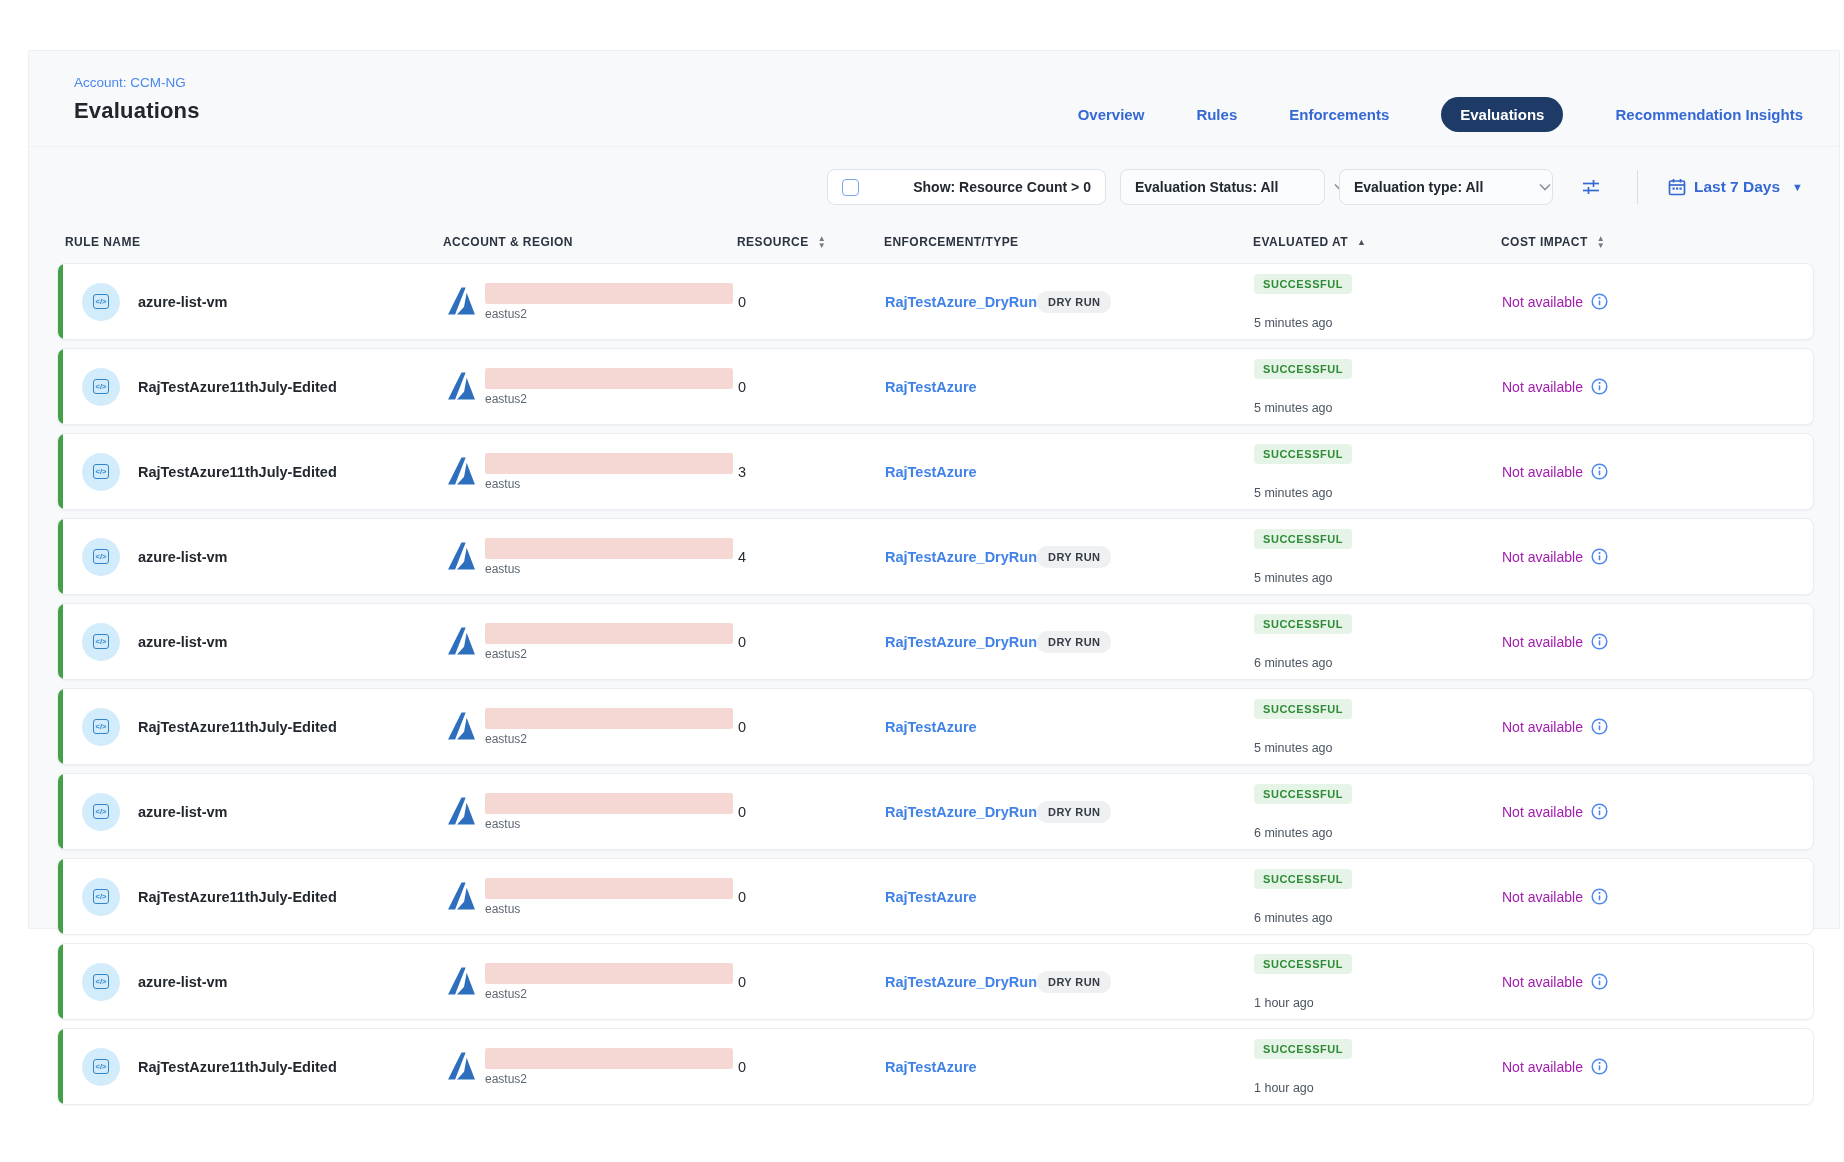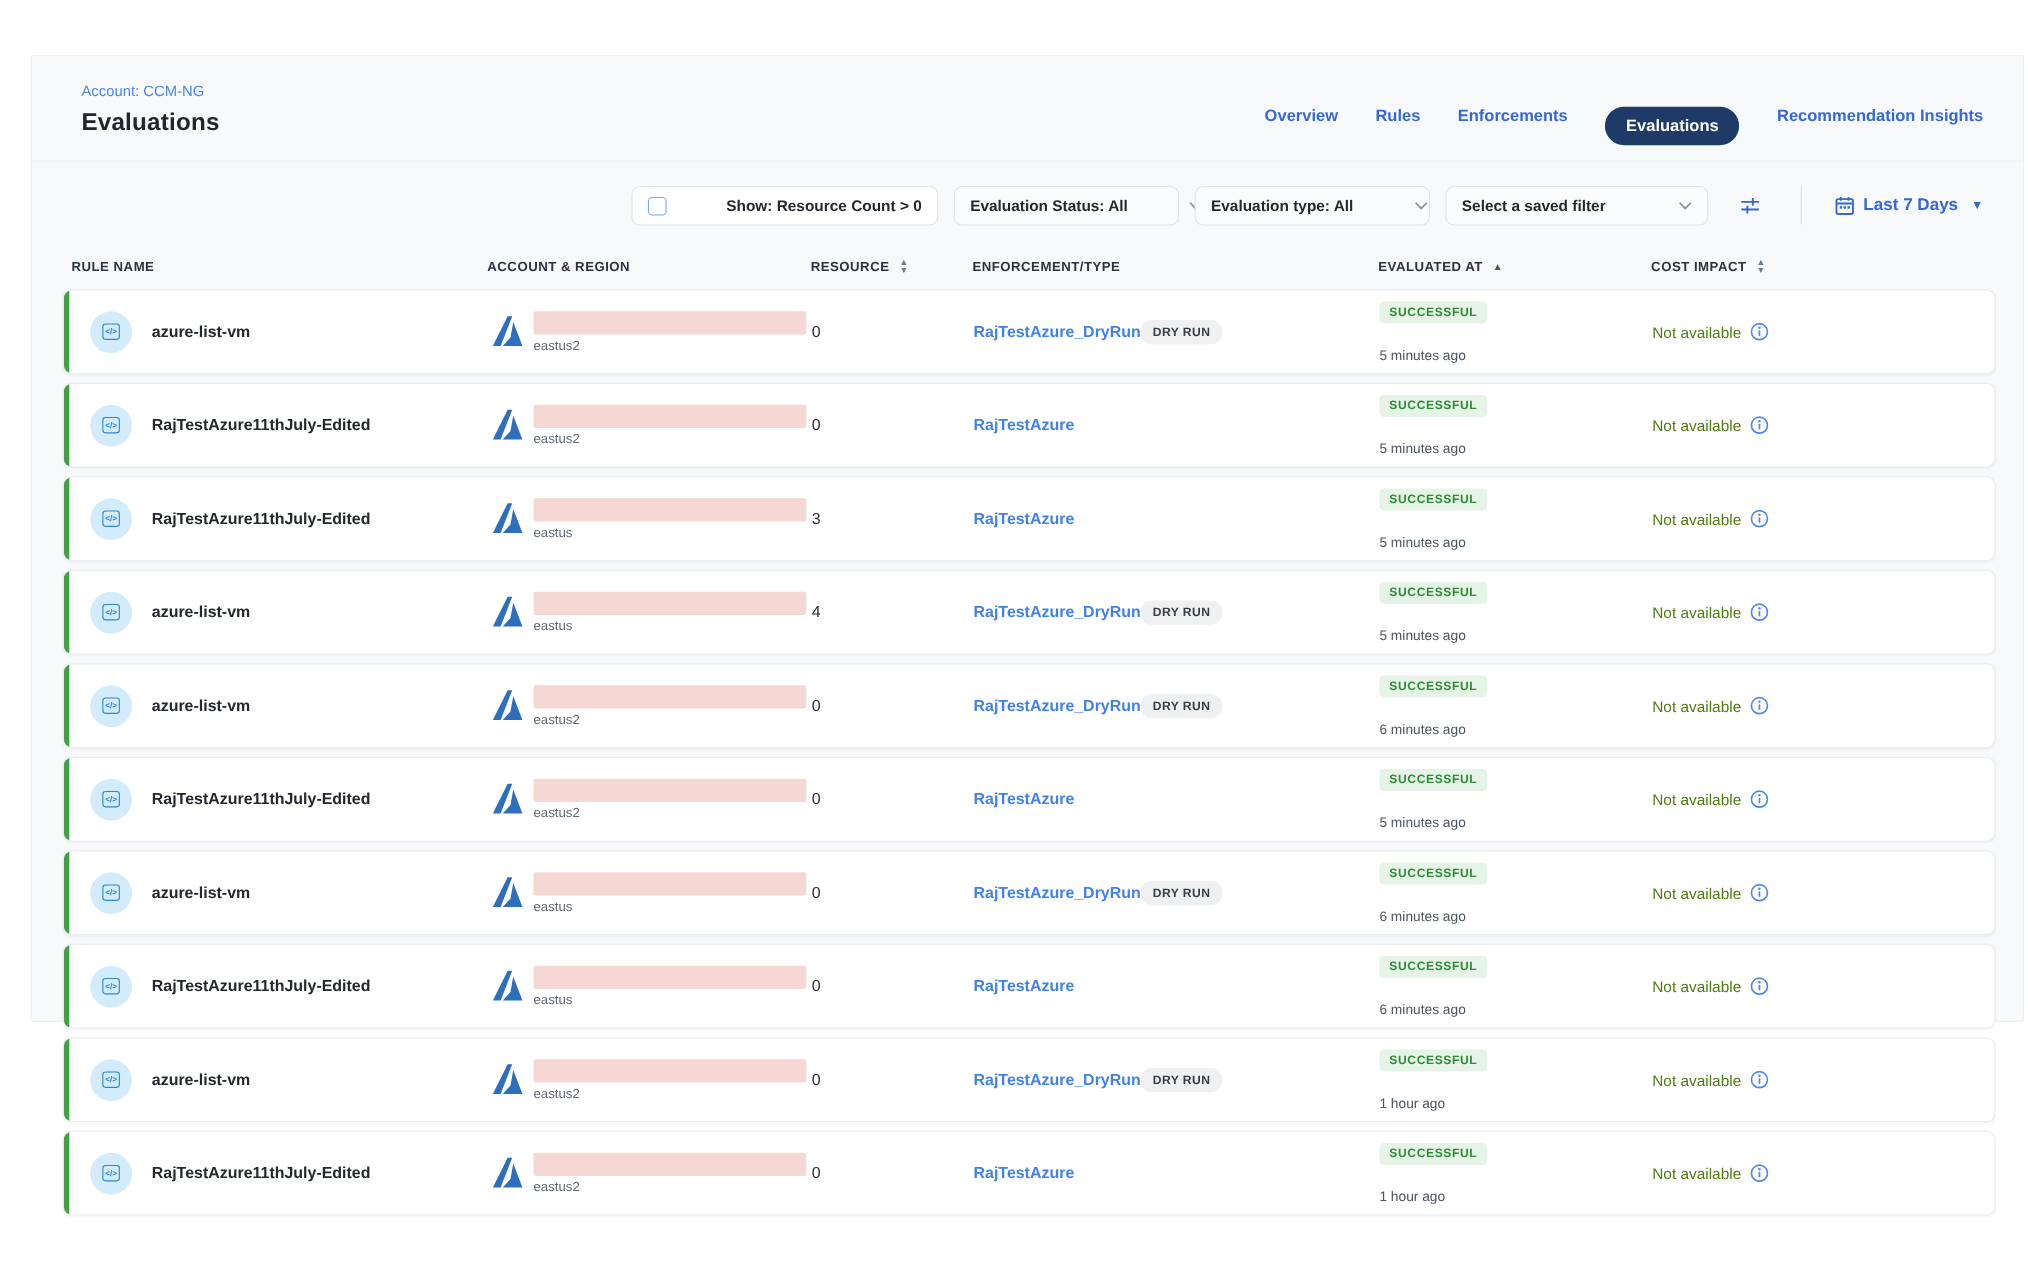--- a/index.html
+++ b/index.html
@@ -7,21 +7,21 @@
     font-family:"Liberation Sans","DejaVu Sans",sans-serif; }
 
   .panel { position:absolute; left:28px; top:50px; width:1812px; height:879px;
     background:#f7f9fb; border:1px solid #eceff3; border-radius:2px; }
 
   
   .hdr { display:flex; justify-content:space-between; align-items:flex-start;
     padding:24px 36px 0 45px; border-bottom:1px solid #edf0f4; padding-bottom:14px; }
   .acct-link { color:#4a86ee; font-size:13.5px; font-weight:400; cursor:pointer; }
   .page-title { color:#21262c; font-size:22px; font-weight:700; margin-top:8px; letter-spacing:.2px; }
-  .nav { display:flex; gap:34px; margin-top:22px; }
+  .nav { display:flex; align-items:center; gap:52px; margin-top:22px; }
   .nav-item { color:#3568d4; font-size:15px; font-weight:600; cursor:pointer; white-space:nowrap; }
   .nav-item.active { background:#1e3a66; color:#ffffff; padding:9px 19px; border-radius:19px; }
 
   
   .filters { display:flex; justify-content:flex-end; align-items:center; gap:14px;
     margin:22px 32px 0 0; height:36px; }
   .chip { display:flex; align-items:center; height:36px; border:1px solid #dde3ea;
     border-radius:8px; background:#ffffff; padding:0 14px; font-size:14px; font-weight:600;
     color:#22282f; cursor:pointer; white-space:nowrap;gap:44px; }
   .chip.select { background:#fbfcfd; justify-content:space-between; }
@@ -71,21 +71,21 @@
   .cell-enf { display:flex; align-items:center; }
   .enf-link { color:#4082e8; font-size:14.5px; font-weight:600; cursor:pointer; }
   .type-badge { background:#eef0f2; color:#343b45; font-size:11px; font-weight:700;
     letter-spacing:.4px; border-radius:10px; padding:5px 11px; white-space:nowrap; }
 
   .cell-eval { display:flex; flex-direction:column; align-items:flex-start; gap:22px; }
   .status-badge { background:#e6f4e7; color:#2e8b37; font-size:11px; font-weight:700;
     letter-spacing:.55px; border-radius:4px; padding:4px 9px; }
   .eval-time { color:#4b5560; font-size:12.5px; }
 
-  .cell-cost { display:flex; align-items:center; gap:8px; color:#4d7c0f; font-size:14px; }
+  .cell-cost { display:flex; align-items:center; gap:8px; color:#a21caf; font-size:14px; }
   .info-ic { cursor:pointer; display:flex; }
 </style>
 </head>
 <body>
 
 <div class="panel">
 
   <div class="hdr">
     <div>
       <div class="acct-link">Account: CCM-NG</div>
@@ -106,26 +106,20 @@
       <span>Show: Resource Count &gt; 0</span>
     </div>
     <div class="chip select w-status">
       <span>Evaluation Status: All</span>
       <svg class="chev" width="12" height="8" viewBox="0 0 12 8">
           <polyline points="1,1.5 6,6.5 11,1.5" fill="none" stroke="#8a94a0" stroke-width="1.6"></polyline>
         </svg>
     </div>
     <div class="chip select w-type">
       <span>Evaluation type: All</span>
-      <svg class="chev" width="12" height="8" viewBox="0 0 12 8">
-          <polyline points="1,1.5 6,6.5 11,1.5" fill="none" stroke="#8a94a0" stroke-width="1.6"></polyline>
-        </svg>
-    </div>
-    <div class="chip select w-saved">
-      <span>Select a saved filter</span>
       <svg class="chev" width="12" height="8" viewBox="0 0 12 8">
           <polyline points="1,1.5 6,6.5 11,1.5" fill="none" stroke="#8a94a0" stroke-width="1.6"></polyline>
         </svg>
     </div>
     <div class="sliders-btn">
       <svg width="20" height="20" viewBox="0 0 20 20">
         <line x1="2" y1="6.5" x2="18" y2="6.5" stroke="#3568d4" stroke-width="1.7"></line>
         <line x1="2" y1="13.5" x2="18" y2="13.5" stroke="#3568d4" stroke-width="1.7"></line>
         <line x1="12.5" y1="3" x2="12.5" y2="10" stroke="#3568d4" stroke-width="1.7"></line>
         <line x1="7.5" y1="10" x2="7.5" y2="17" stroke="#3568d4" stroke-width="1.7"></line>

